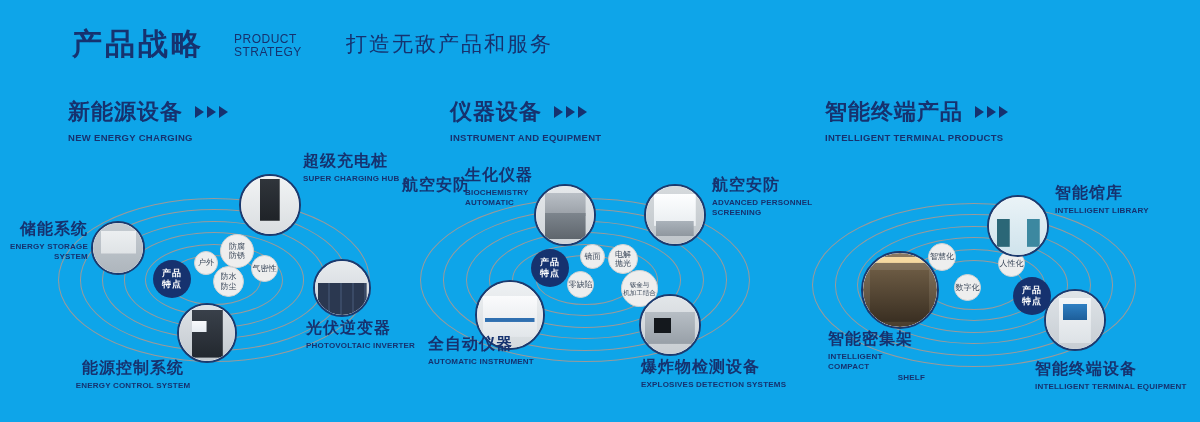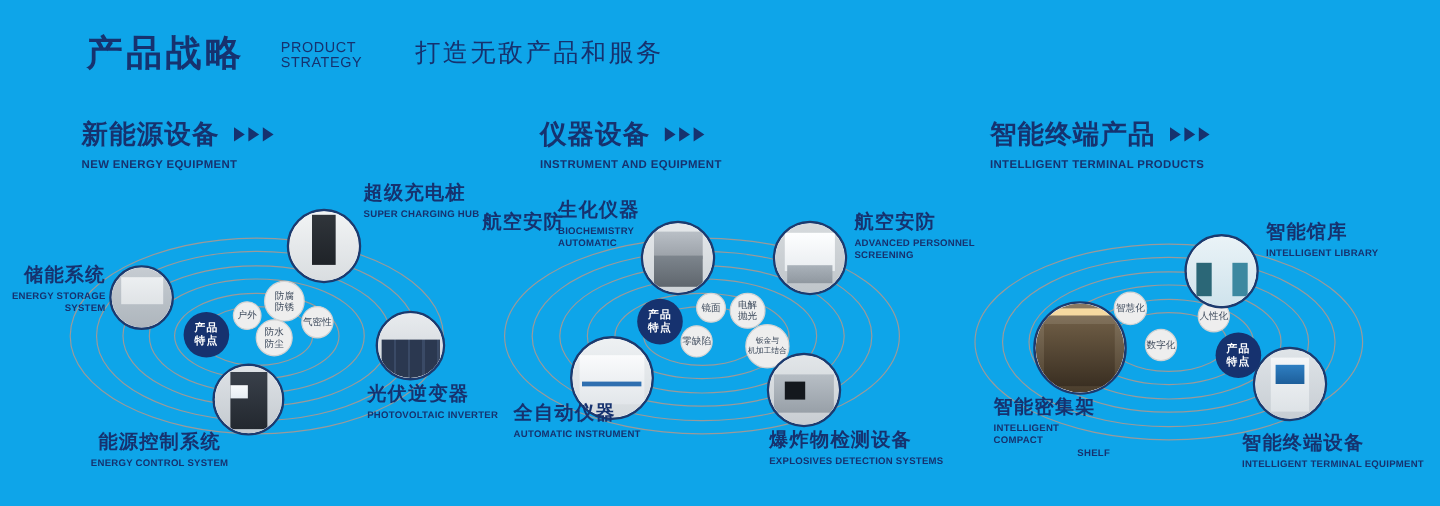--- a/index.html
+++ b/index.html
@@ -101,21 +101,21 @@
 
   <div class="sec-head" style="left:68px;top:97px">
     <div class="row">
       <span class="sec-title">新能源设备</span>
       <span class="arrows">
           <span class="tri"></span>
           <span class="tri"></span>
           <span class="tri"></span>
         </span>
     </div>
-    <div class="sec-sub">NEW ENERGY EQUIPMENT</div>
+    <div class="sec-sub">NEW ENERGY CHARGING</div>
   </div>
 
   <div class="orbits" style="left:58px;top:198px;width:312px;height:164px">
     <div class="ring r1"></div>
     <div class="ring r2"></div>
     <div class="ring r3"></div>
     <div class="ring r4"></div>
     <div class="ring r5"></div>
     <div class="ring r6"></div>
   </div>

